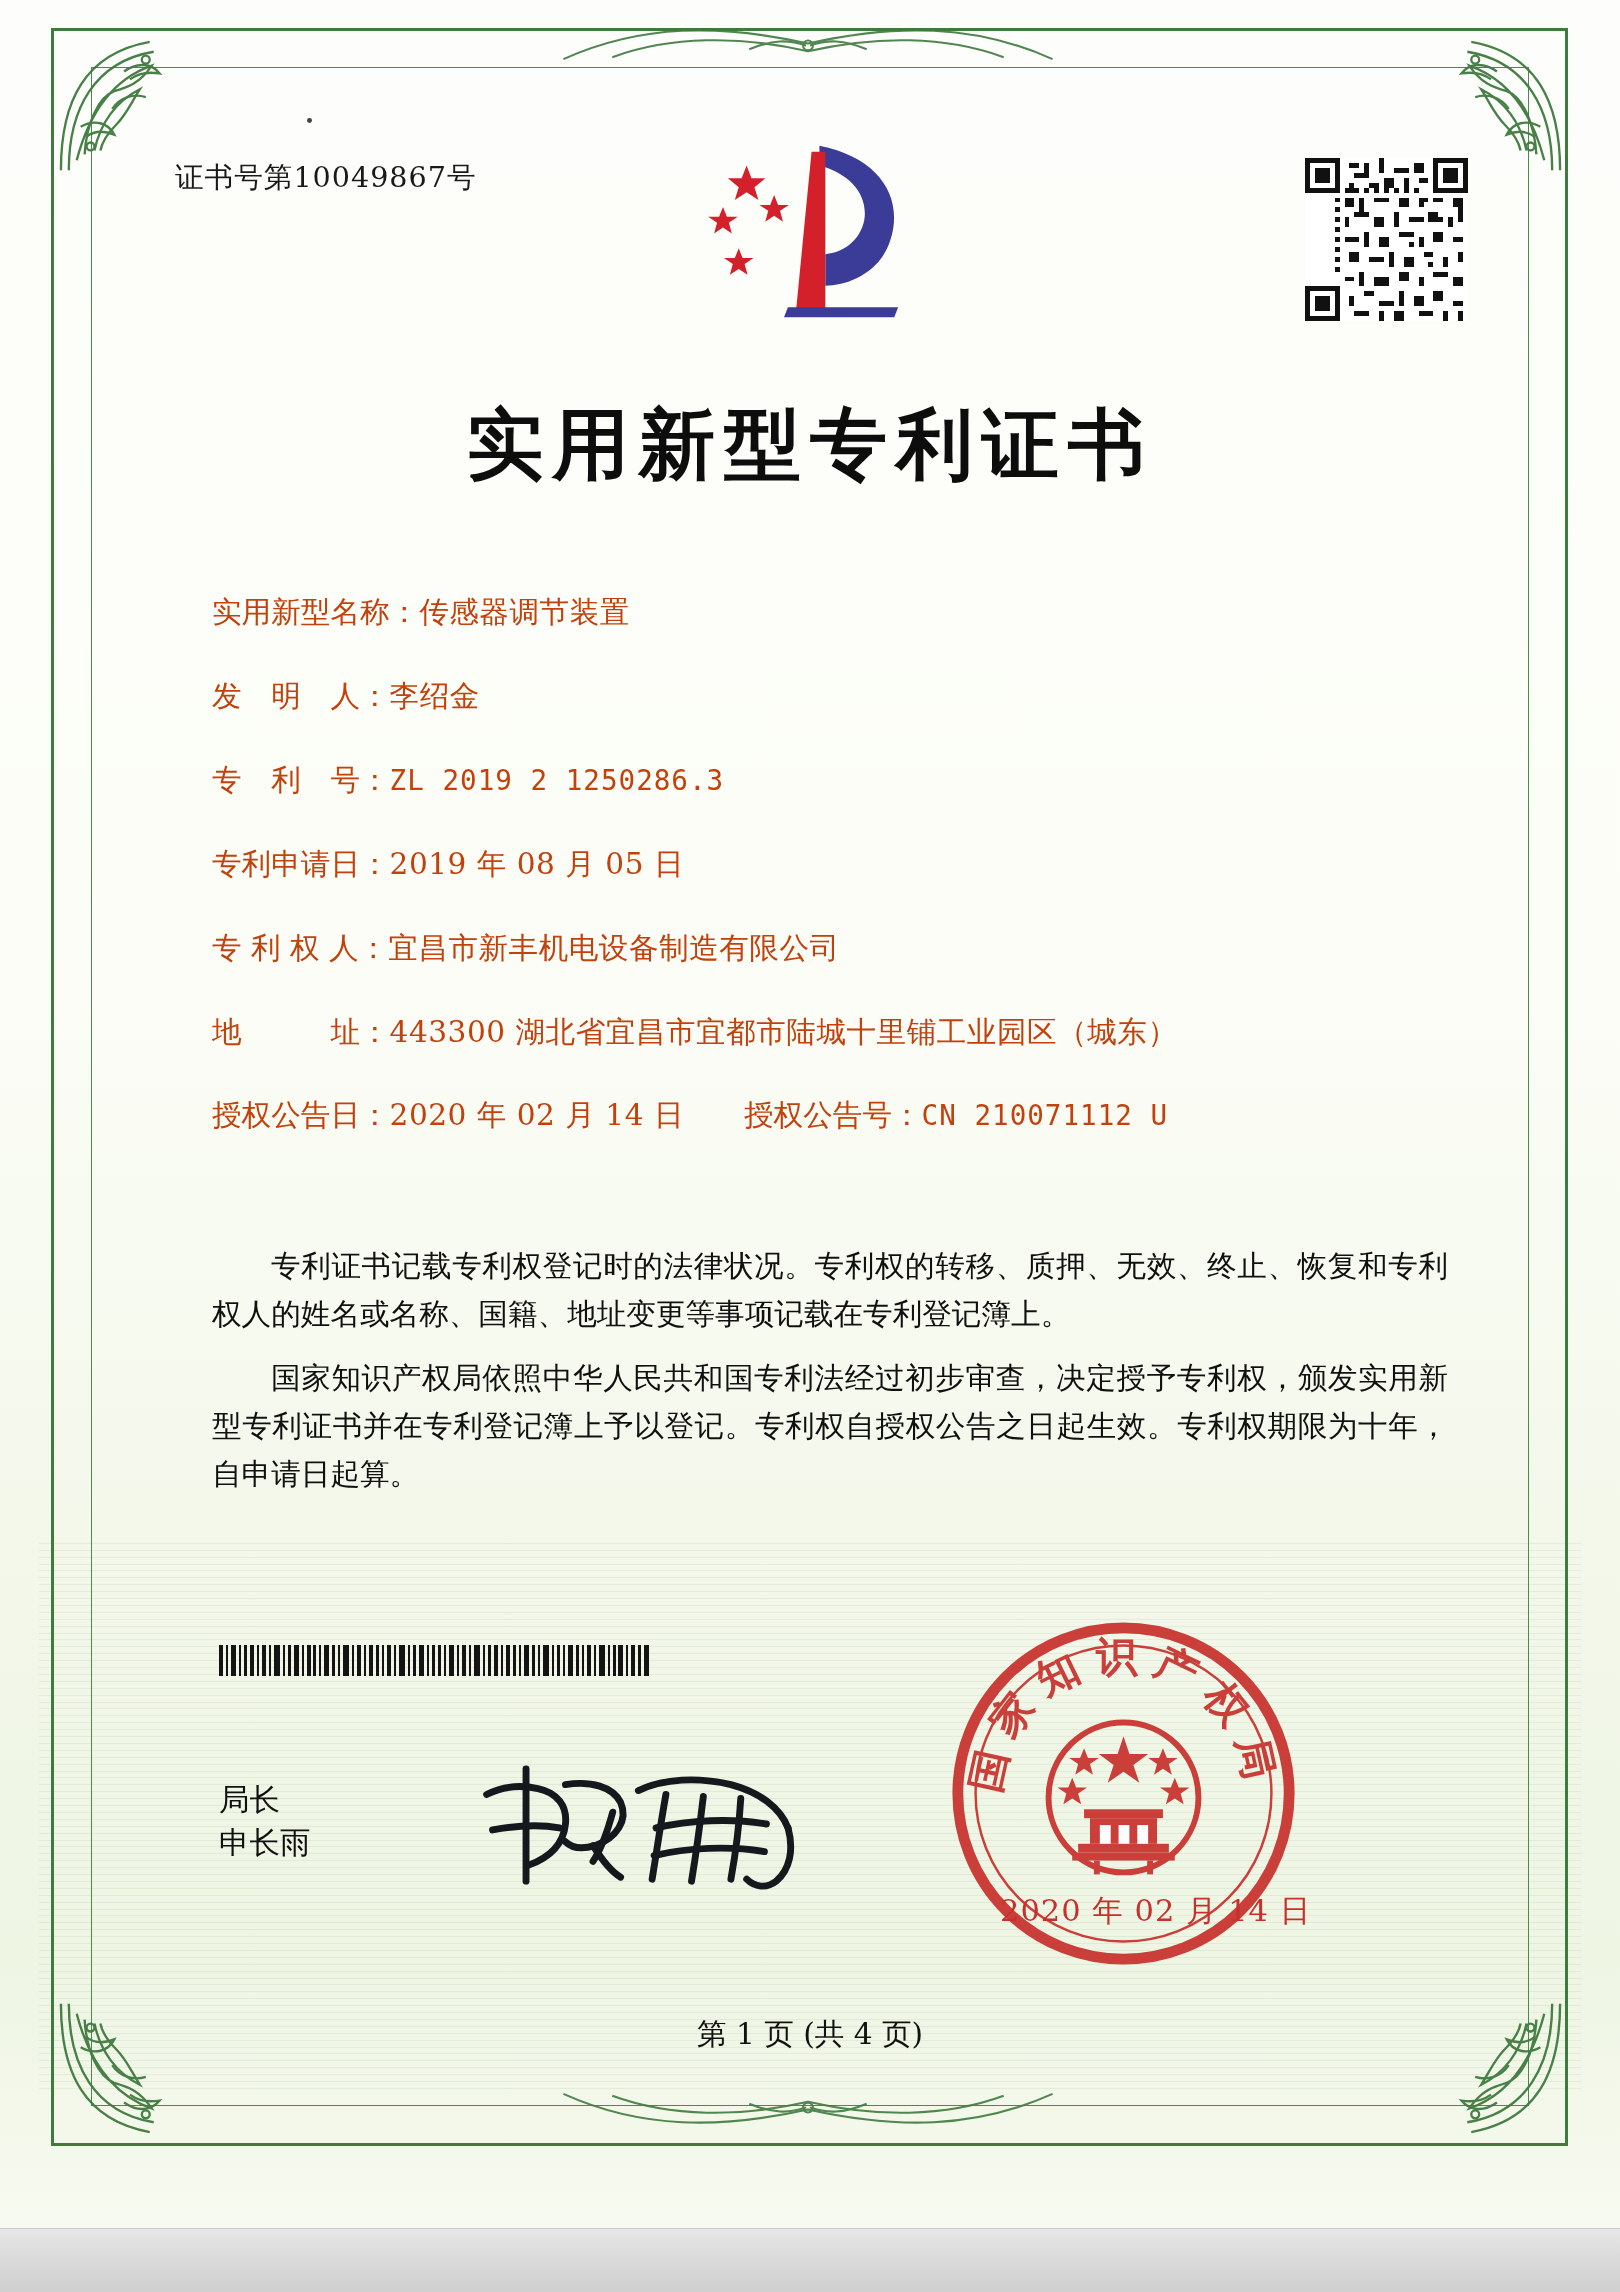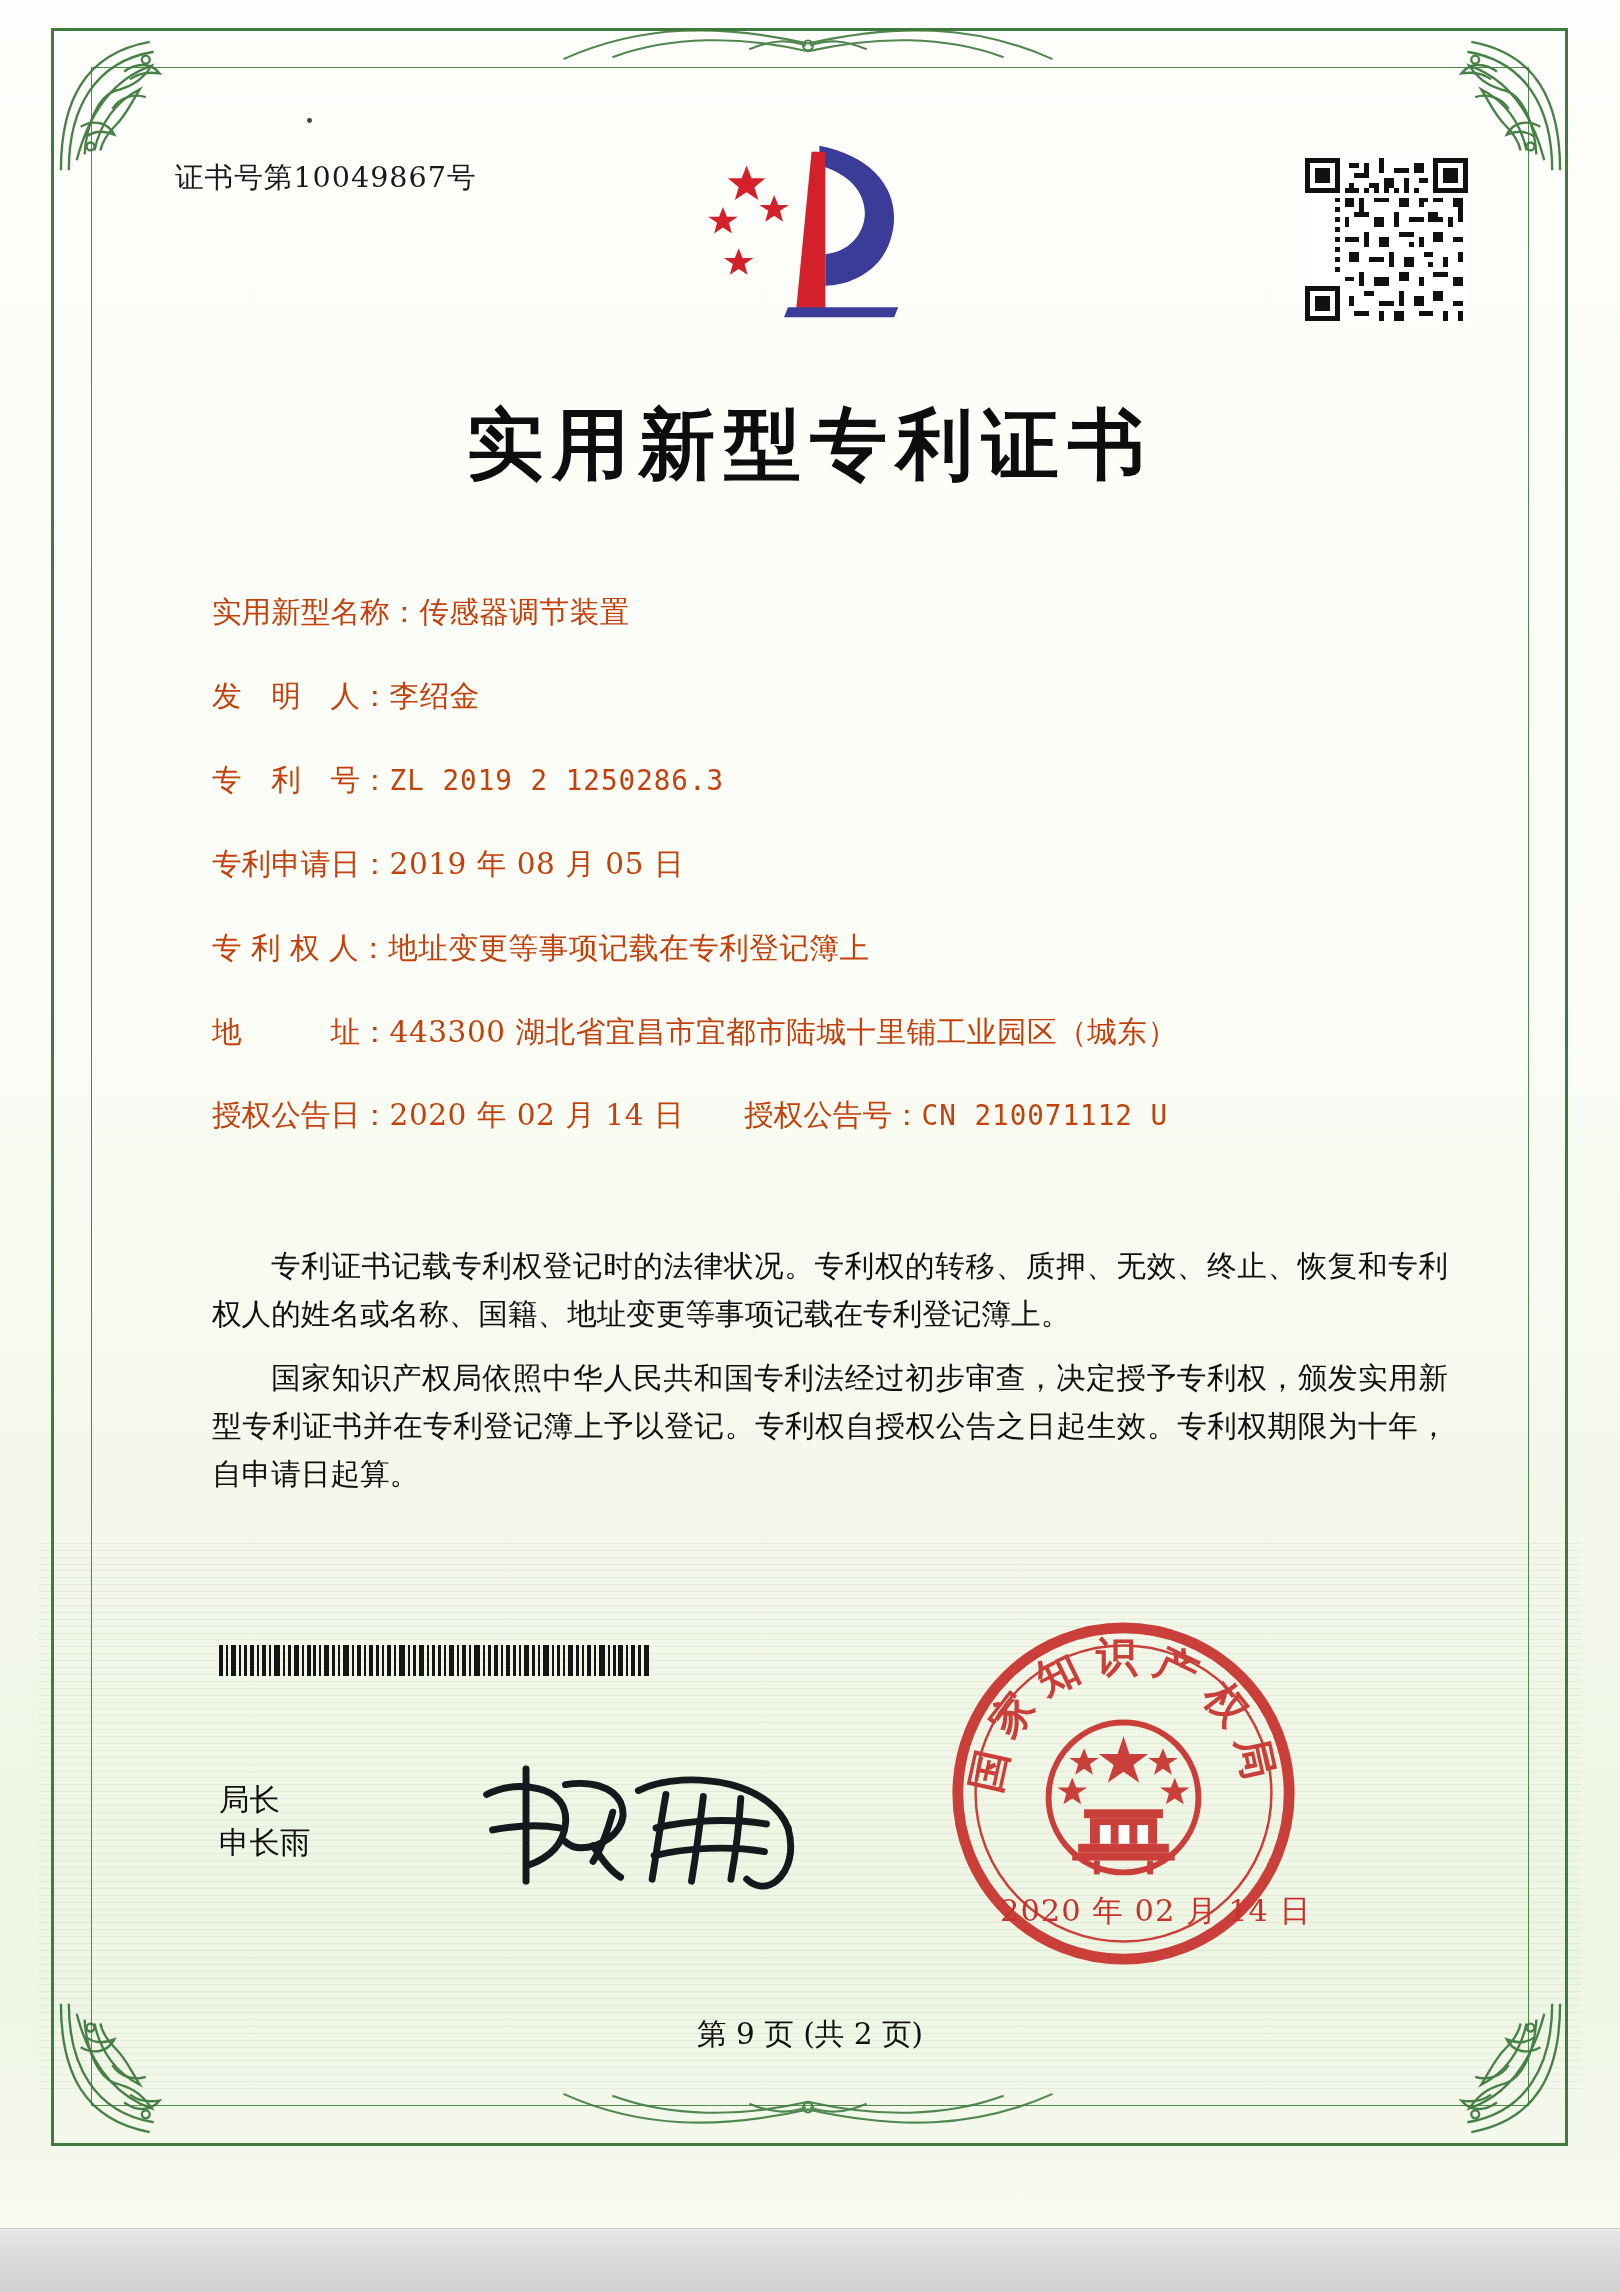--- a/index.html
+++ b/index.html
@@ -498,21 +498,21 @@
     <div class="row">
       <span class="lbl">专　利　号：</span>
       <span class="val mono">ZL 2019 2 1250286.3</span>
     </div>
     <div class="row">
       <span class="lbl">专利申请日：</span>
       <span class="val">2019 年 08 月 05 日</span>
     </div>
     <div class="row">
       <span class="lbl">专 利 权 人：</span>
-      <span class="val">地址变更等事项记载在专利登记簿上</span>
+      <span class="val">宜昌市新丰机电设备制造有限公司</span>
     </div>
     <div class="row addr">
       <span class="lbl">地　　　址：</span>
       <span class="val">443300 湖北省宜昌市宜都市陆城十里铺工业园区（城东）</span>
     </div>
     <div class="row split">
       <span class="half first">
         <span class="lbl">授权公告日：</span>
         <span class="val">2020 年 02 月 14 日</span>
       </span>
@@ -655,17 +655,17 @@
       <defs>
         <path id="sealArc" d="M 180 180 m -124 0 a 124 124 0 1 1 248 0"></path>
       </defs>
       <text font-family="'DejaVu Serif','Liberation Serif',serif" font-size="42" font-weight="bold" fill="#c8302c" letter-spacing="14">
         <textPath href="#sealArc" startOffset="50%" text-anchor="middle">国家知识产权局</textPath>
       </text>
     </g>
   </svg>
   <div class="seal-date">2020 年 02 月 14 日</div>
 
-  <div class="page-no">第 9 页 (共 2 页)</div>
+  <div class="page-no">第 1 页 (共 4 页)</div>
 
   <div class="scan-edge"></div>
 </div>
 
 
 </body></html>

